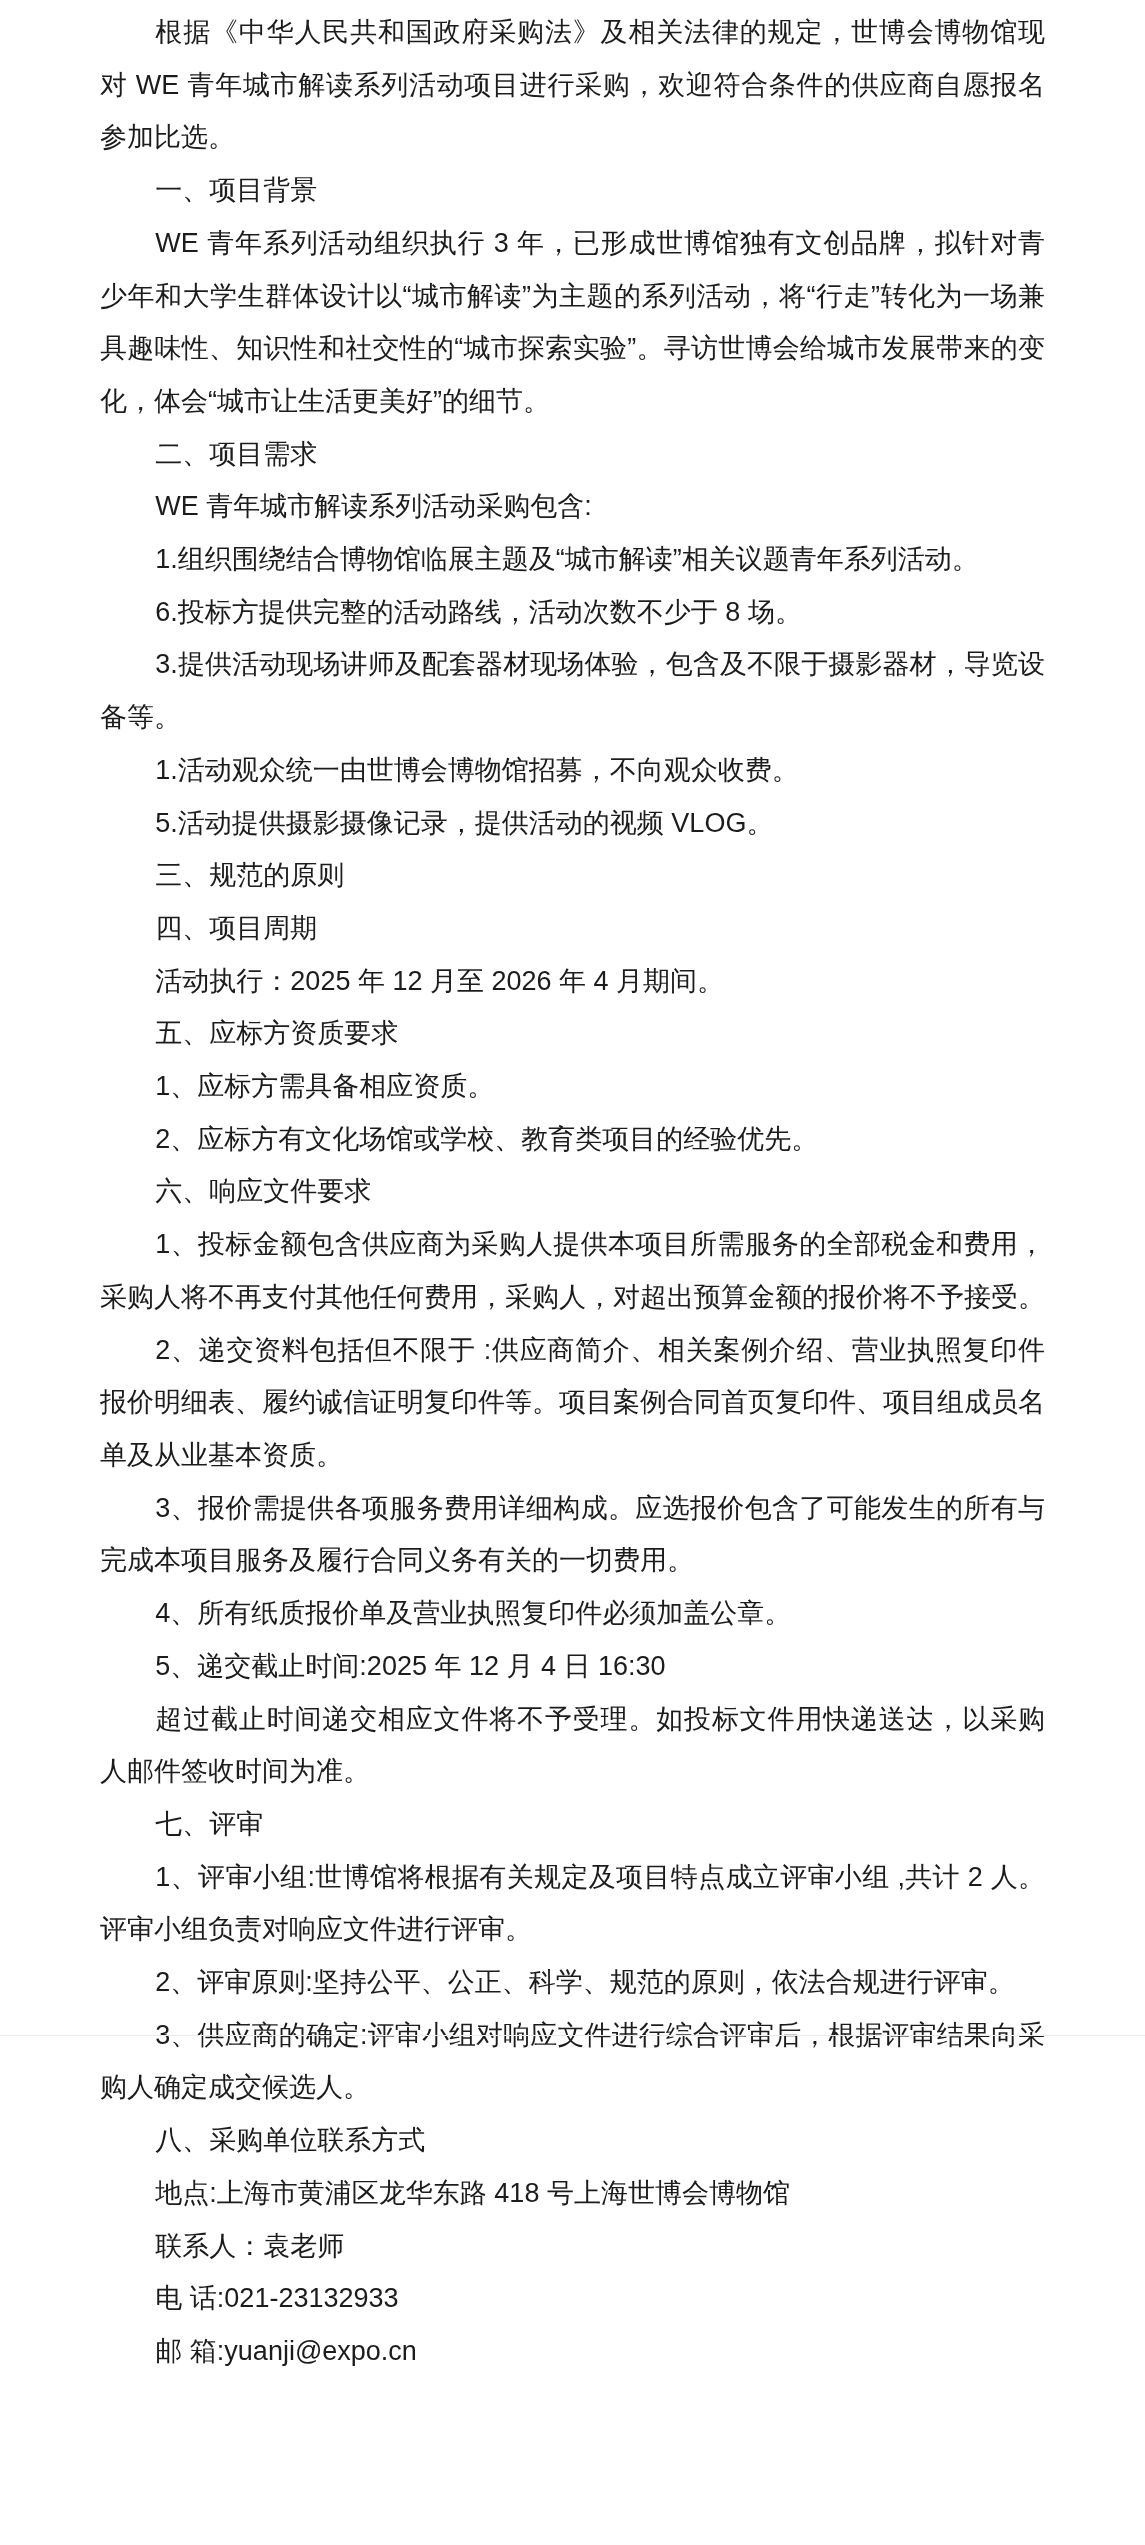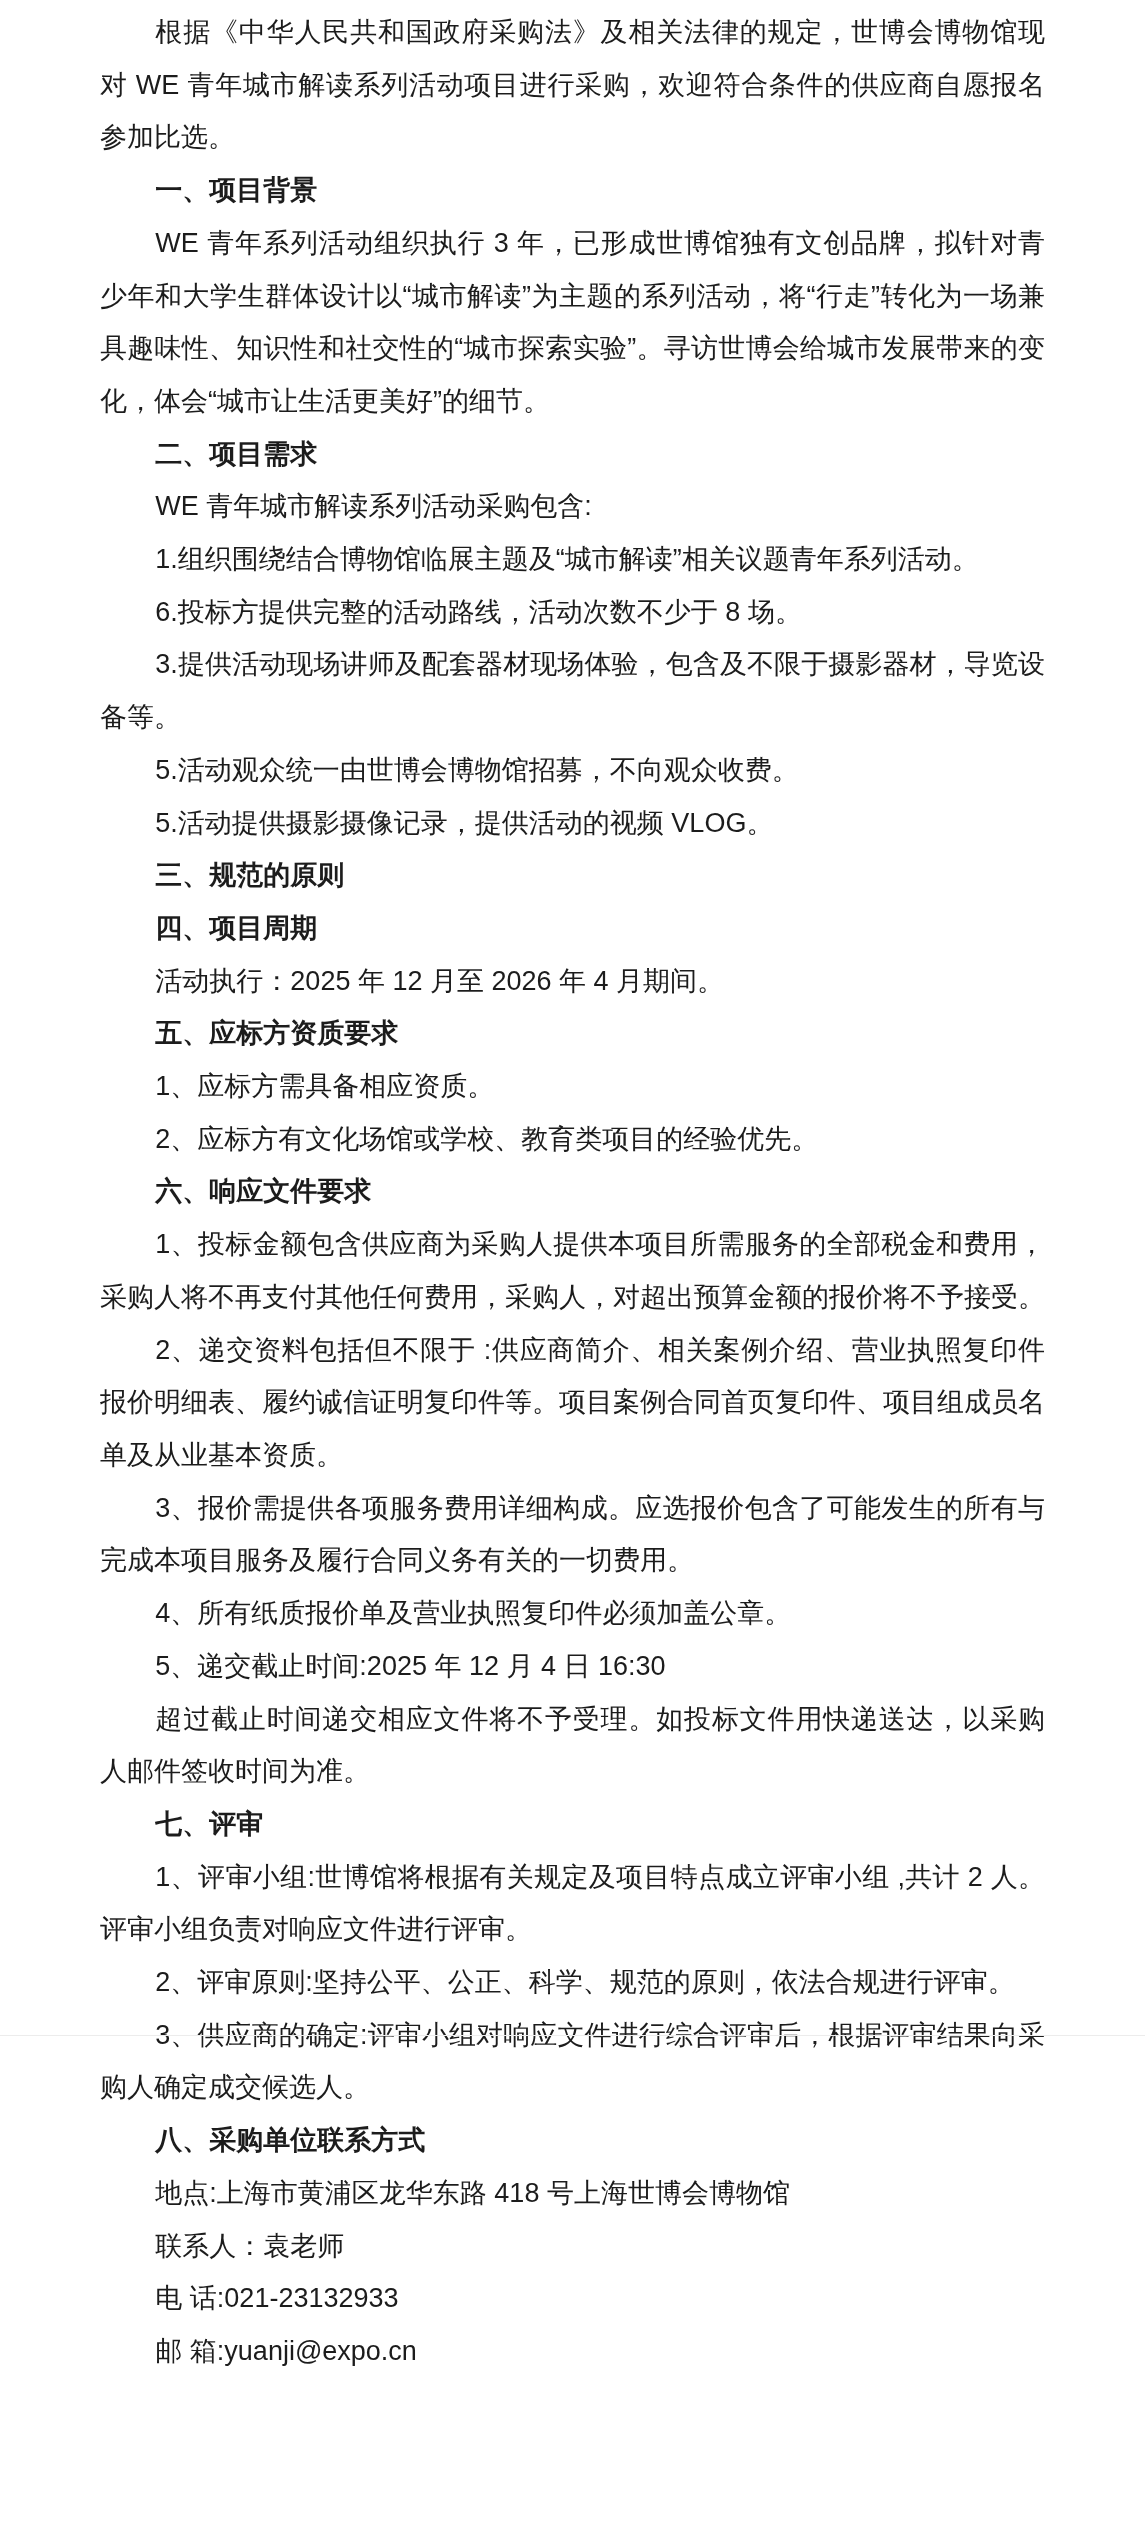--- a/index.html
+++ b/index.html
@@ -31,21 +31,21 @@
     margin: 0;
     font-size: 27px;
     line-height: 52.7px;
     text-indent: 2.05em;
     text-align: justify;
     word-break: break-all;
     font-weight: normal;
     color: #1c1c1c;
   }
   .block.heading {
-    font-weight: bold;
+    font-weight: normal;
     text-align: left;
   }
   .divider {
     position: absolute;
     left: 0;
     top: 2035px;
     width: 1145px;
     height: 1px;
     background: #ececec;
   }
@@ -56,21 +56,21 @@
 <div class="page">
   <div class="doc-body">
       <p class="block">根据《中华人民共和国政府采购法》及相关法律的规定，世博会博物馆现对 WE 青年城市解读系列活动项目进行采购，欢迎符合条件的供应商自愿报名参加比选。</p>
       <p class="block heading">一、项目背景</p>
       <p class="block">WE 青年系列活动组织执行 3 年，已形成世博馆独有文创品牌，拟针对青少年和大学生群体设计以“城市解读”为主题的系列活动，将“行走”转化为一场兼具趣味性、知识性和社交性的“城市探索实验”。寻访世博会给城市发展带来的变化，体会“城市让生活更美好”的细节。</p>
       <p class="block heading">二、项目需求</p>
       <p class="block">WE 青年城市解读系列活动采购包含:</p>
       <p class="block">1.组织围绕结合博物馆临展主题及“城市解读”相关议题青年系列活动。</p>
       <p class="block">6.投标方提供完整的活动路线，活动次数不少于 8 场。</p>
       <p class="block">3.提供活动现场讲师及配套器材现场体验，包含及不限于摄影器材，导览设备等。</p>
-      <p class="block">5.活动观众统一由世博会博物馆招募，不向观众收费。</p>
+      <p class="block">1.活动观众统一由世博会博物馆招募，不向观众收费。</p>
       <p class="block">5.活动提供摄影摄像记录，提供活动的视频 VLOG。</p>
       <p class="block heading">三、规范的原则</p>
       <p class="block heading">四、项目周期</p>
       <p class="block">活动执行：2025 年 12 月至 2026 年 4 月期间。</p>
       <p class="block heading">五、应标方资质要求</p>
       <p class="block">1、应标方需具备相应资质。</p>
       <p class="block">2、应标方有文化场馆或学校、教育类项目的经验优先。</p>
       <p class="block heading">六、响应文件要求</p>
       <p class="block">1、投标金额包含供应商为采购人提供本项目所需服务的全部税金和费用，采购人将不再支付其他任何费用，采购人，对超出预算金额的报价将不予接受。</p>
       <p class="block">2、递交资料包括但不限于 :供应商简介、相关案例介绍、营业执照复印件报价明细表、履约诚信证明复印件等。项目案例合同首页复印件、项目组成员名单及从业基本资质。</p>

